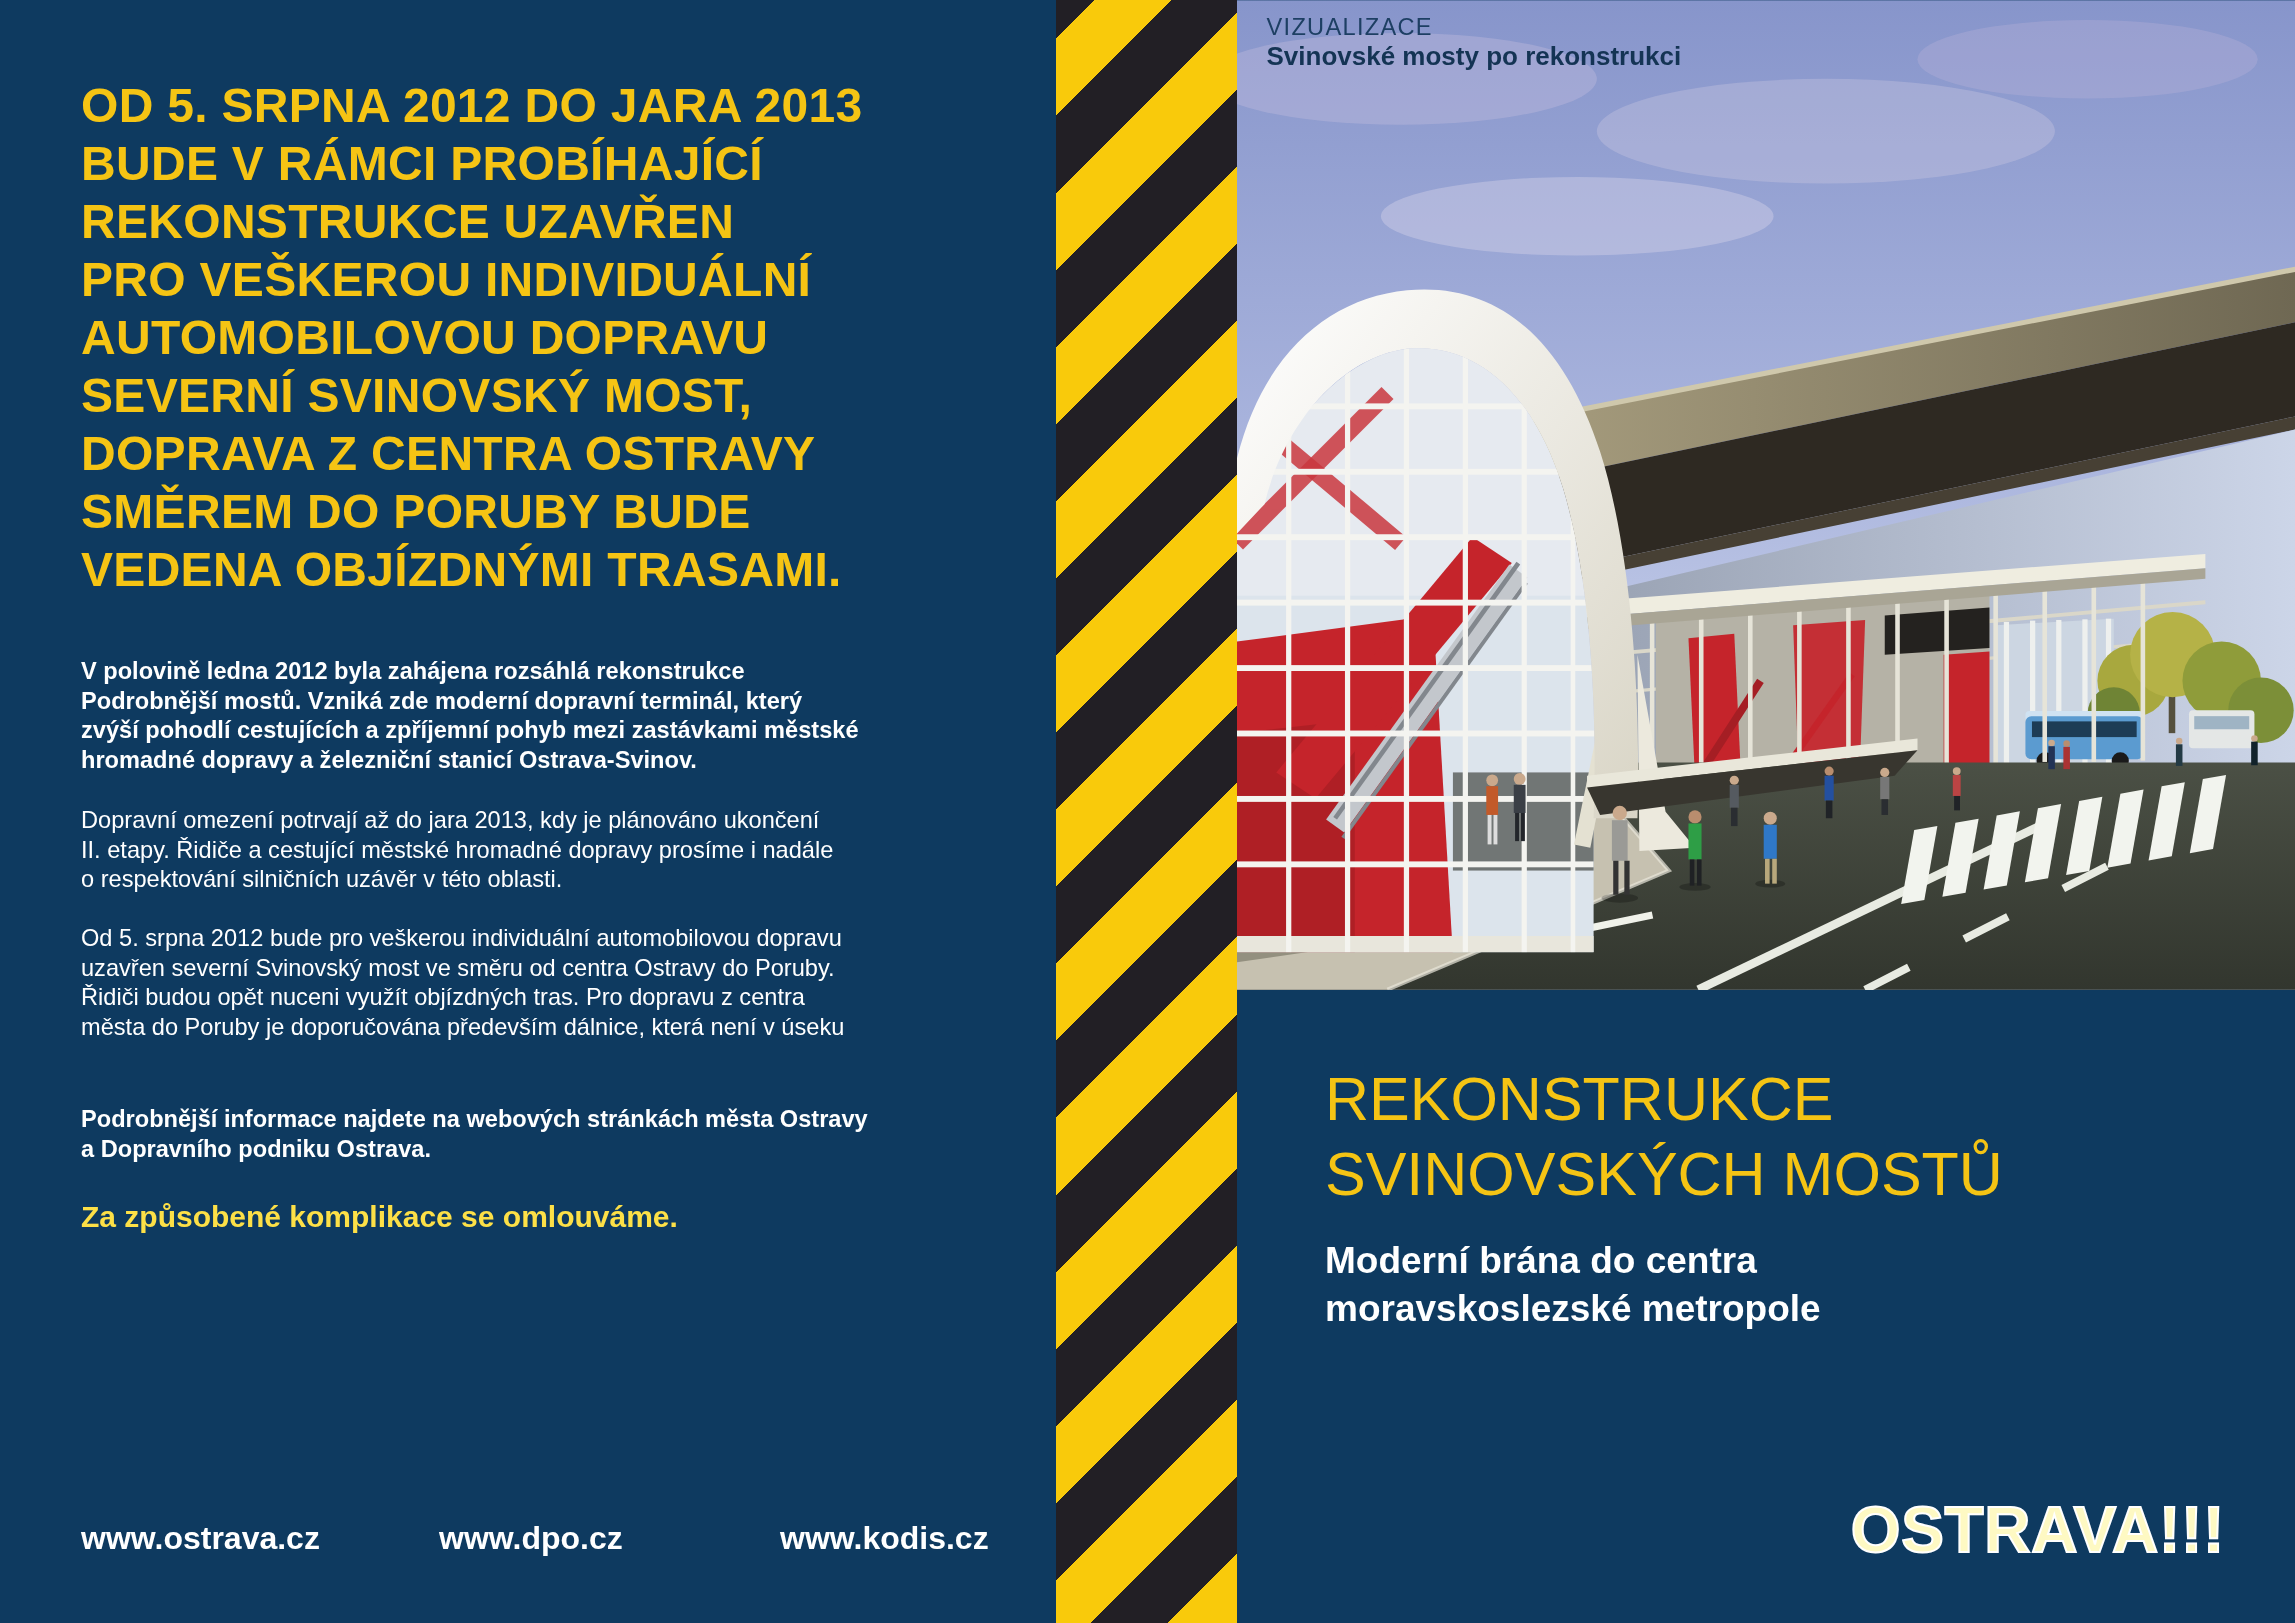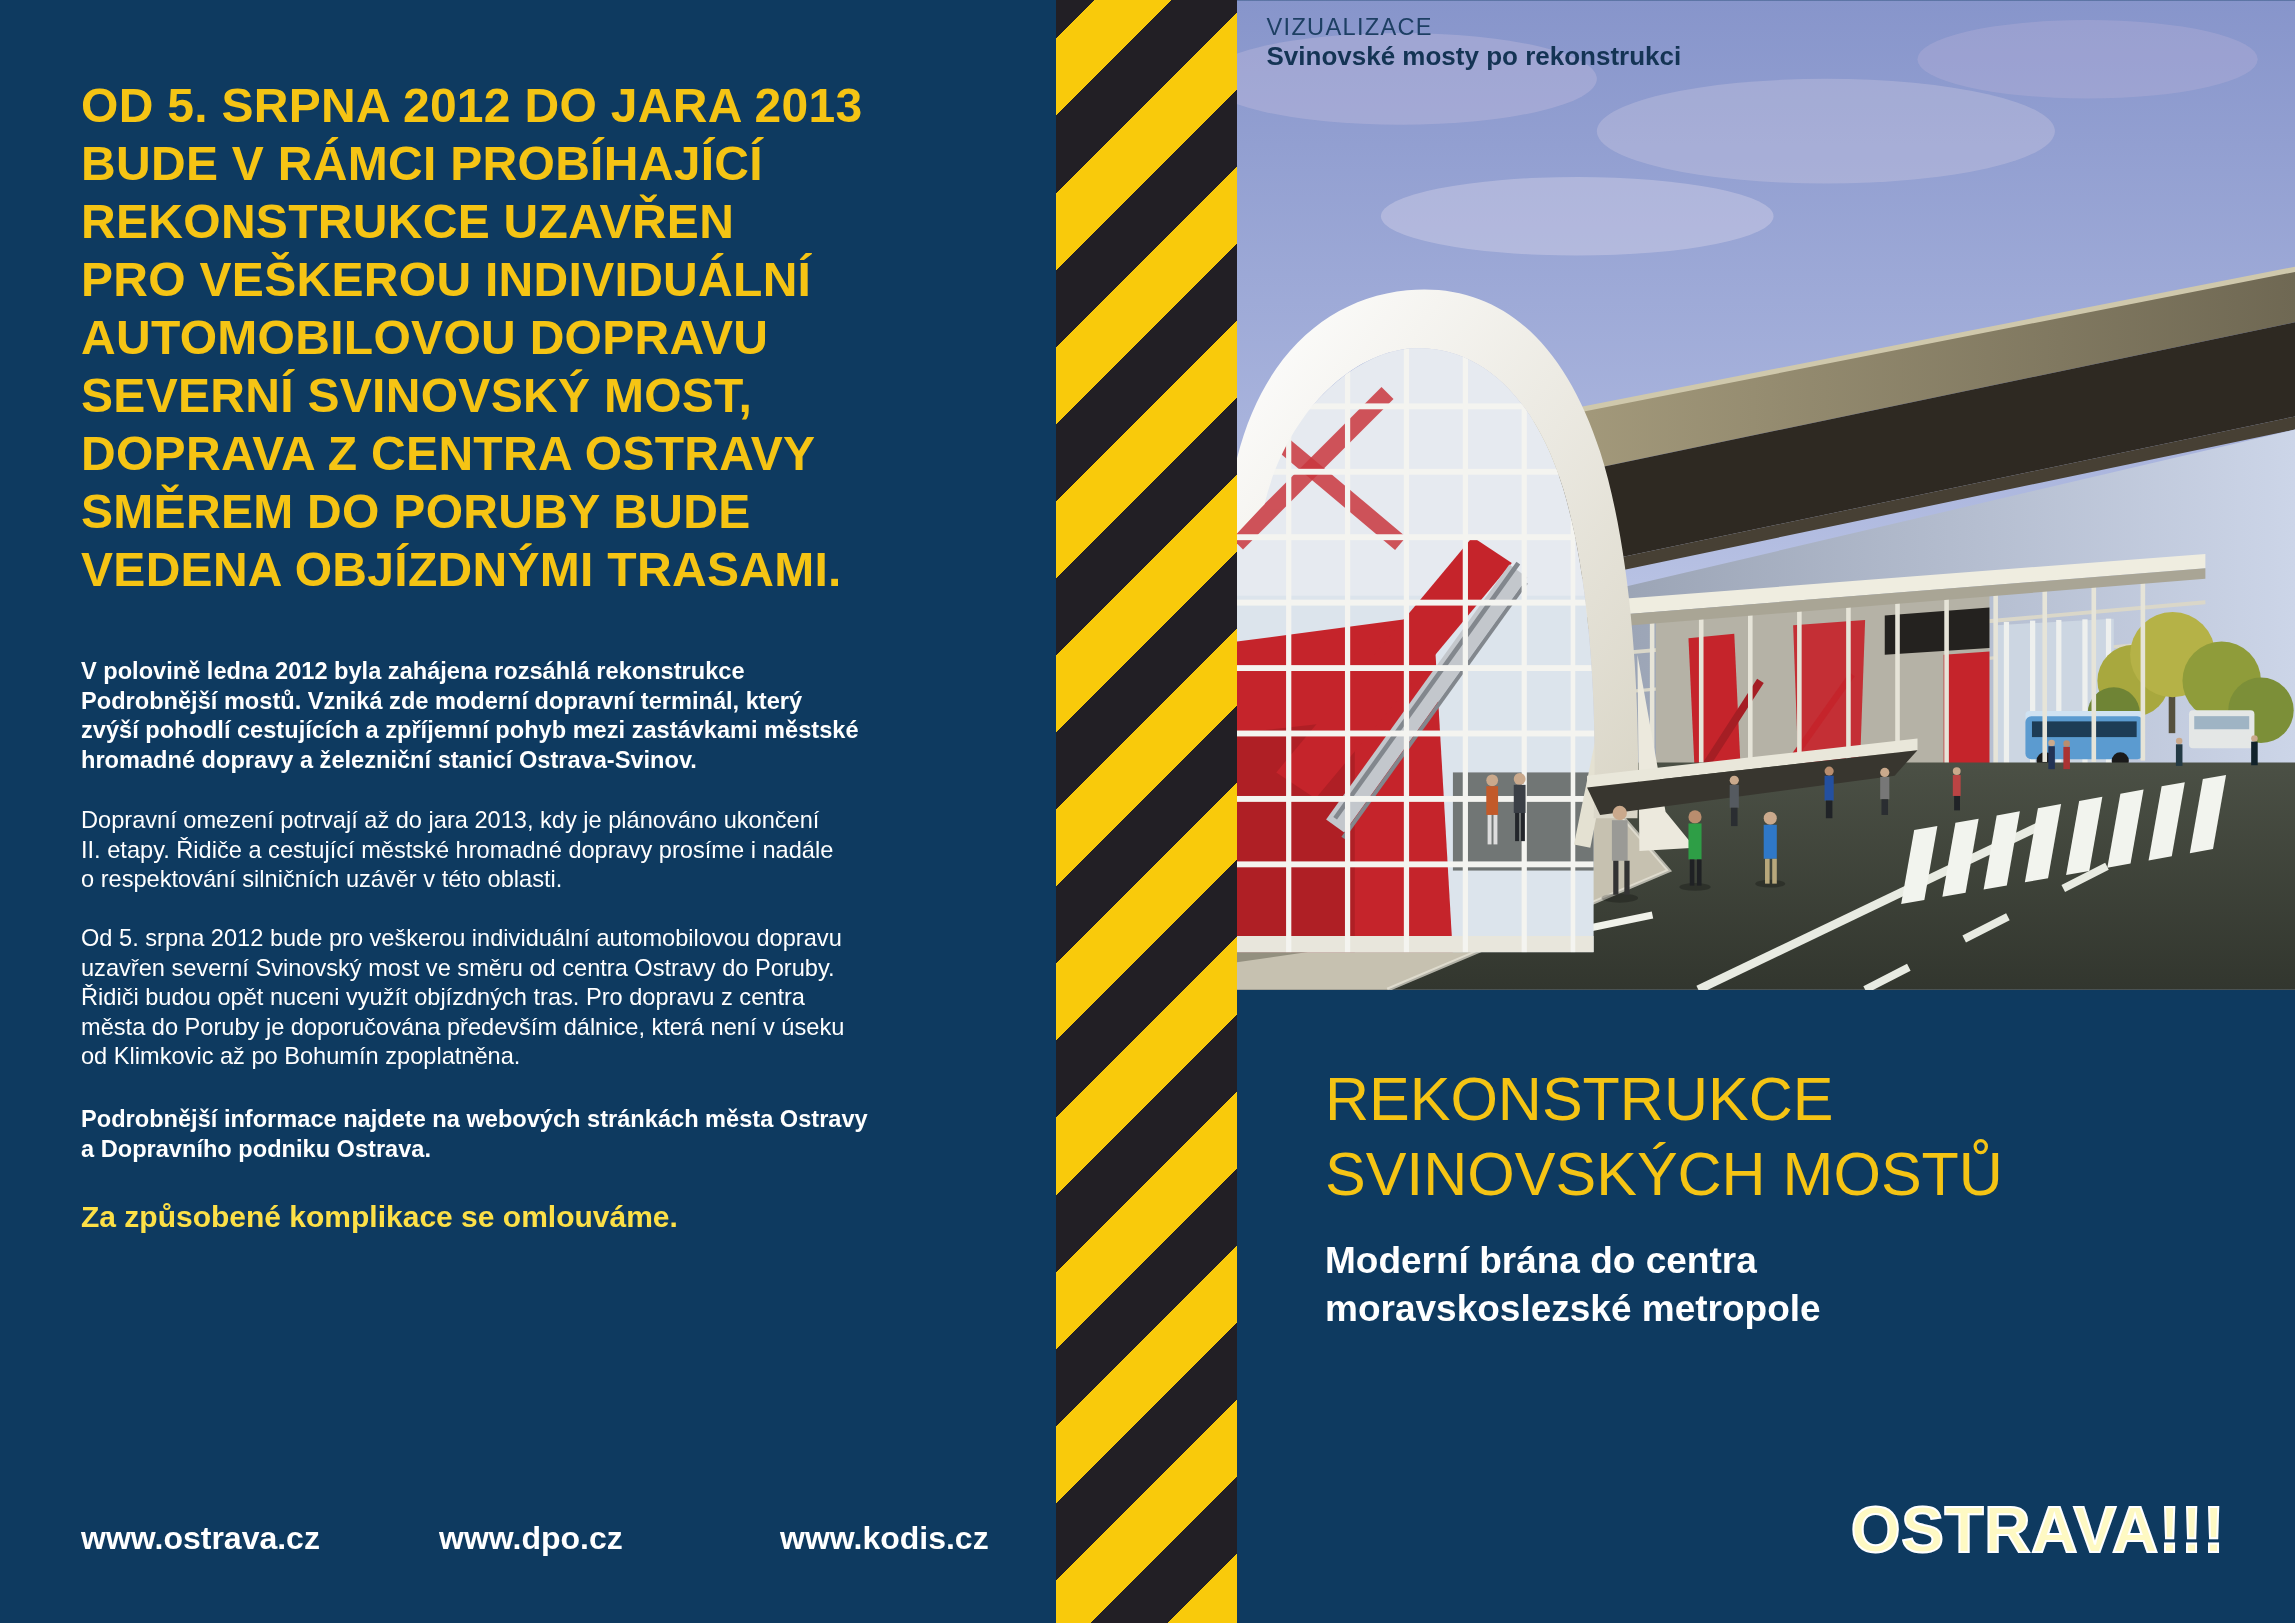--- a/index.html
+++ b/index.html
@@ -69,21 +69,20 @@
       <div>Dopravní omezení potrvají až do jara 2013, kdy je plánováno ukončení</div>
       <div>II. etapy. Řidiče a cestující městské hromadné dopravy prosíme i nadále</div>
       <div>o respektování silničních uzávěr v této oblasti.</div>
     </div>
 
     <div class="para" id="p3">
       <div>Od 5. srpna 2012 bude pro veškerou individuální automobilovou dopravu</div>
       <div>uzavřen severní Svinovský most ve směru od centra Ostravy do Poruby.</div>
       <div>Řidiči budou opět nuceni využít objízdných tras. Pro dopravu z centra</div>
       <div>města do Poruby je doporučována především dálnice, která není v úseku</div>
-      <div>od Klimkovic až po Bohumín zpoplatněna.</div>
     </div>
 
     <div class="para bold" id="p4">
       <div>Podrobnější informace najdete na webových stránkách města Ostravy</div>
       <div>a Dopravního podniku Ostrava.</div>
     </div>
 
     <div class="apology">Za způsobené komplikace se omlouváme.</div>
 
     <span class="footer-link" id="link0">www.ostrava.cz</span>

